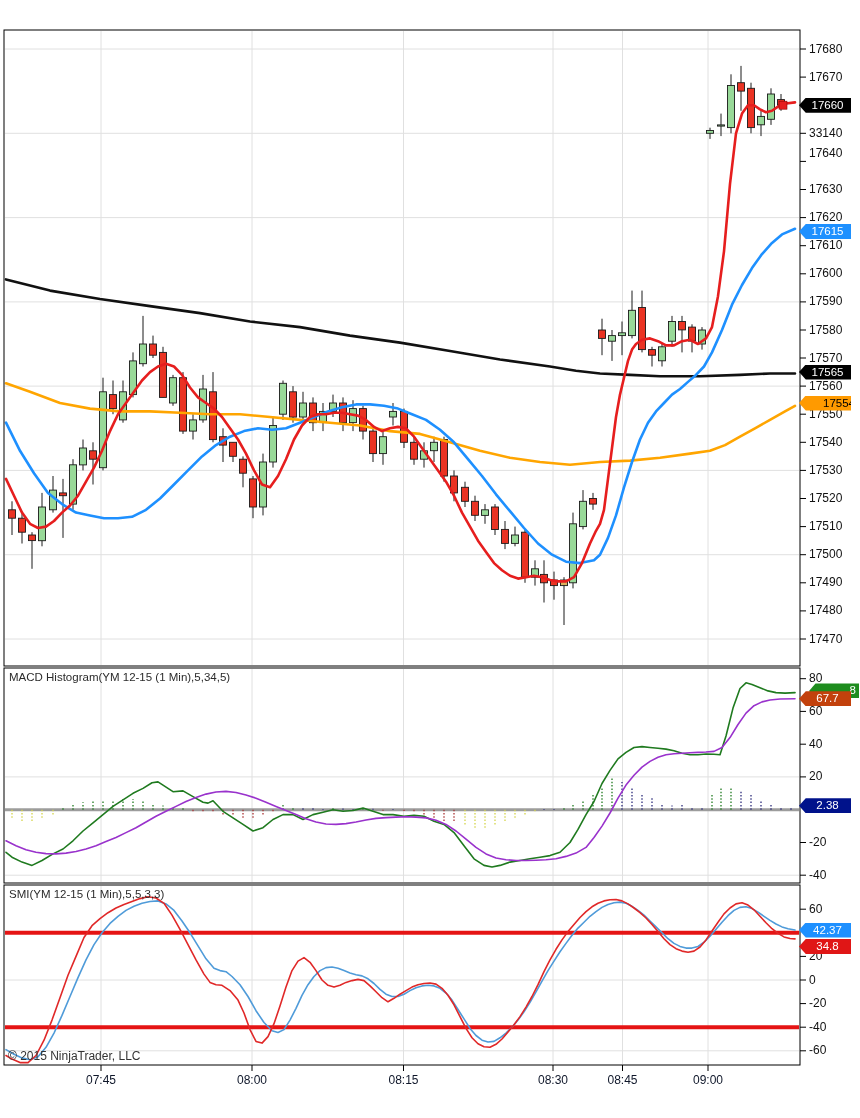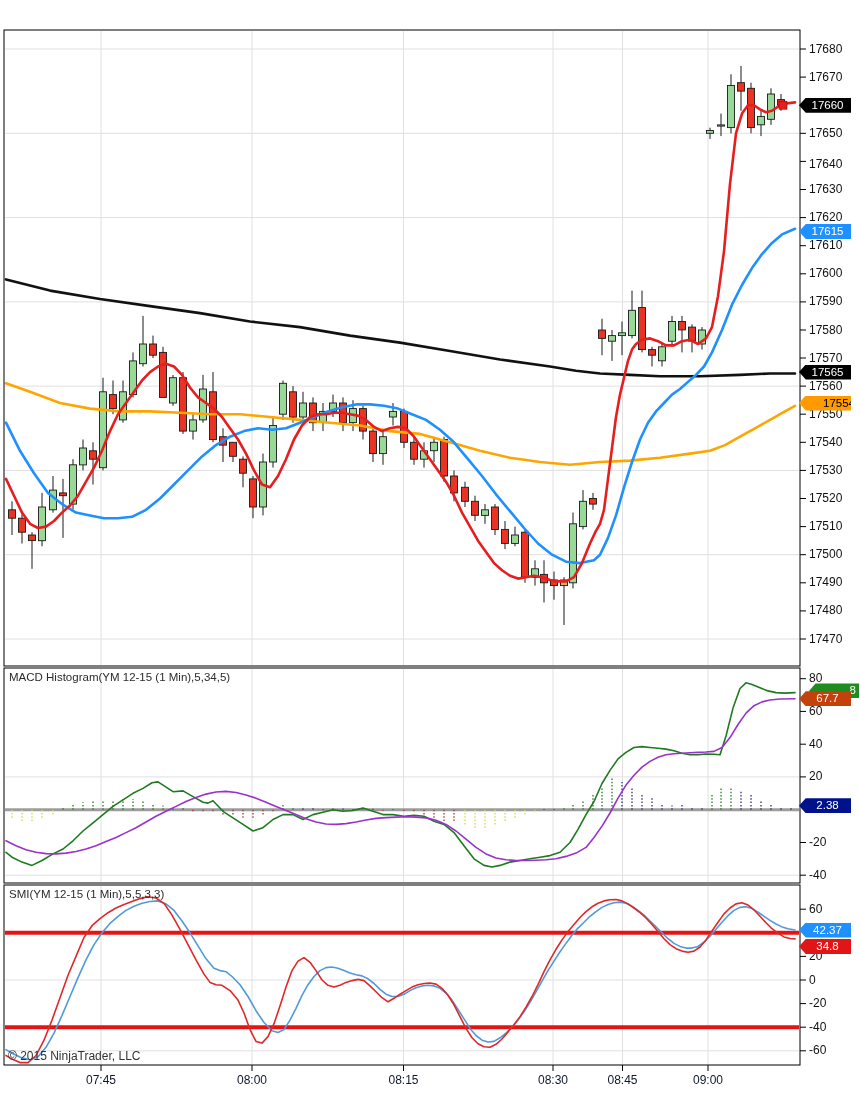--- a/index.html
+++ b/index.html
@@ -514,22 +514,22 @@
     </svg>
 
 
   <div id="label-macd" class="panel-label">MACD Histogram(YM 12-15 (1 Min),5,34,5)</div>
   <div id="label-smi" class="panel-label">SMI(YM 12-15 (1 Min),5,5,3,3)</div>
 
   <div id="y-axis">
       <div class="ylabel" style="top: 41.5px;">17680</div>
       <div class="ylabel" style="top: 69.6px;">17670</div>
       <div class="ylabel" style="top: 97.7px;">17660</div>
-      <div class="ylabel" style="top: 125.8px;">17650</div>
-      <div class="ylabel" style="top: 157px;">17640</div>
+      <div class="ylabel" style="top: 125.8px;">33140</div>
+      <div class="ylabel" style="top: 146px;">17640</div>
       <div class="ylabel" style="top: 182px;">17630</div>
       <div class="ylabel" style="top: 210.1px;">17620</div>
       <div class="ylabel" style="top: 238.2px;">17610</div>
       <div class="ylabel" style="top: 266.3px;">17600</div>
       <div class="ylabel" style="top: 294.4px;">17590</div>
       <div class="ylabel" style="top: 322.5px;">17580</div>
       <div class="ylabel" style="top: 350.5px;">17570</div>
       <div class="ylabel" style="top: 378.6px;">17560</div>
       <div class="ylabel" style="top: 406.7px;">17550</div>
       <div class="ylabel" style="top: 434.8px;">17540</div>

